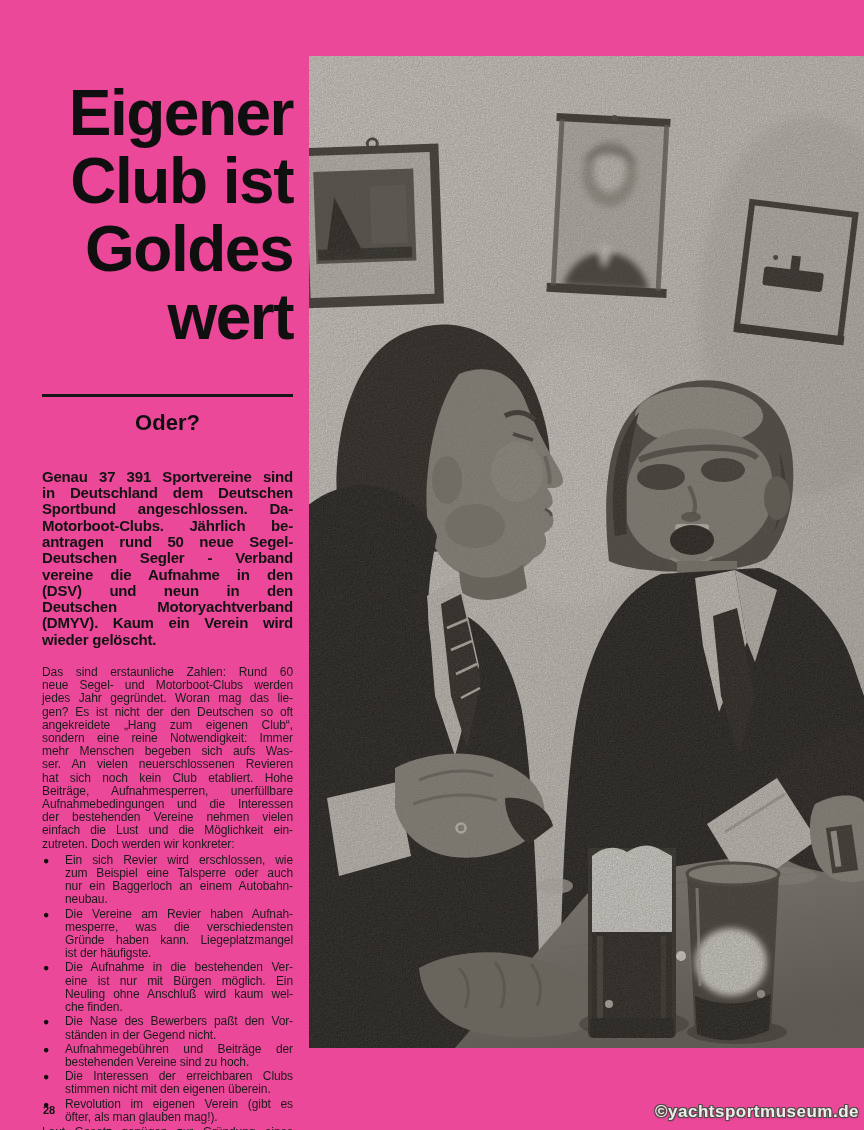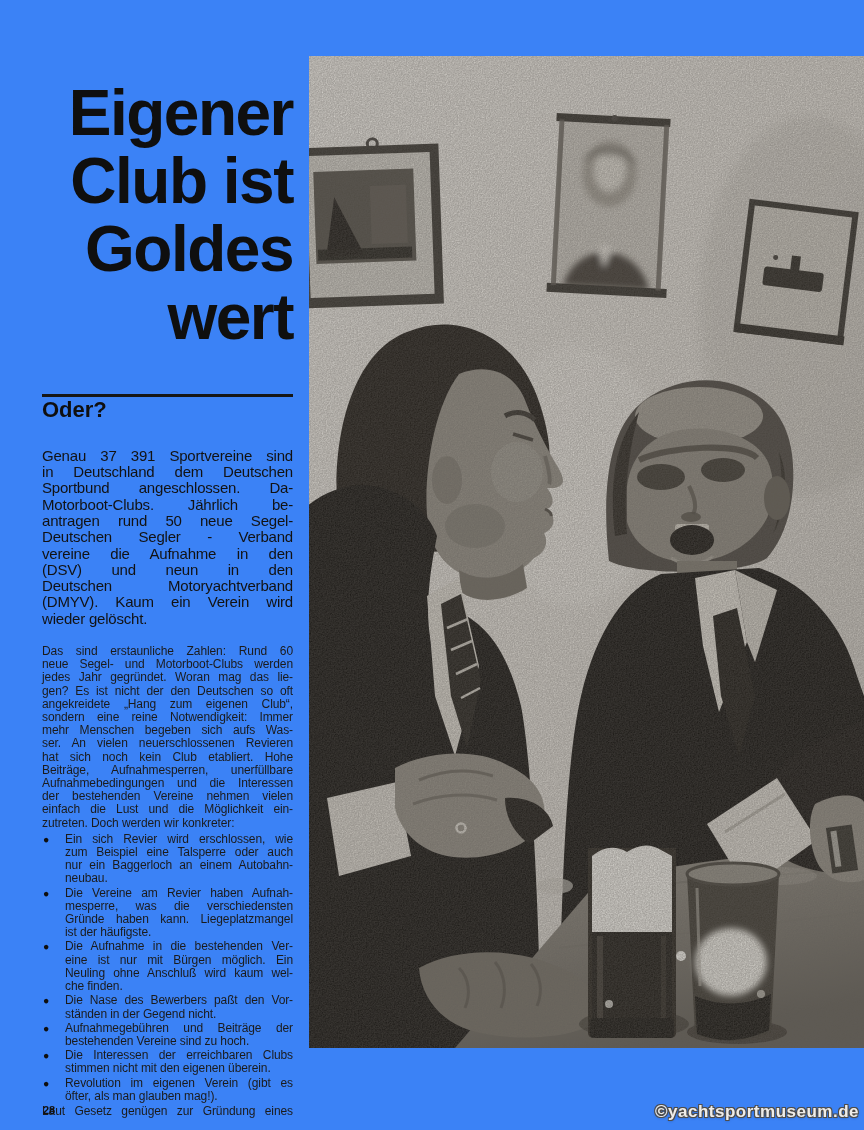--- a/index.html
+++ b/index.html
@@ -1,23 +1,23 @@
 <!DOCTYPE html>
 <html lang="de"><head>
 <meta charset="utf-8">
 <style>
   html,body{margin:0;padding:0;background:#777;}
-  .page{position:relative;width:864px;height:1130px;background:#3b82f6;
+  .page{position:relative;width:864px;height:1130px;background:#ec4899;
         font-family:"Liberation Sans","DejaVu Sans",sans-serif;color:#161616;overflow:hidden;}
   .column{position:absolute;left:42px;top:36px;width:251px;}
   .title{font-weight:bold;font-size:64px;line-height:68px;letter-spacing:-1.5px;color:#0f0f0f;}
   .title .ln{text-align:right;white-space:nowrap;}
   .rule{height:3px;background:#161616;margin-top:7px;}
-  .kicker{font-weight:bold;font-size:22px;text-align:left;color:#0f0f0f;}
-  .intro{margin:25px 0 0;font-weight:normal;font-size:15px;line-height:16.3px;letter-spacing:-0.2px;color:#121212;}
+  .kicker{font-weight:bold;font-size:22px;text-align:center;margin-top:13px;color:#0f0f0f;}
+  .intro{margin:33px 0 0;font-weight:bold;font-size:15px;line-height:16.3px;letter-spacing:-0.2px;color:#121212;}
   .bodytext{margin:18px 0 0;font-size:12px;line-height:13.2px;letter-spacing:-0.1px;color:#1b1b1b;}
   .justify .ln{text-align:justify;text-align-last:justify;}
   .justify .ln:last-child{text-align-last:left;}
   .bullets{list-style:none;margin:3px 0 0;padding:0;font-size:12px;line-height:13.2px;letter-spacing:-0.1px;color:#1b1b1b;}
   .bullets li{display:flex;margin:0 0 1px;}
   .dot{flex:0 0 22px;width:22px;font-size:10.5px;line-height:13.2px;color:#0f0f0f;padding-left:1px;}
   .btext{flex:1;min-width:0;}
   .closing{margin:2px 0 0;font-size:12px;line-height:13.2px;letter-spacing:-0.1px;
            text-align:justify;text-align-last:justify;color:#1b1b1b;}
   .pagenum{position:absolute;left:43px;top:1104px;font-weight:bold;font-size:11px;color:#111;}

